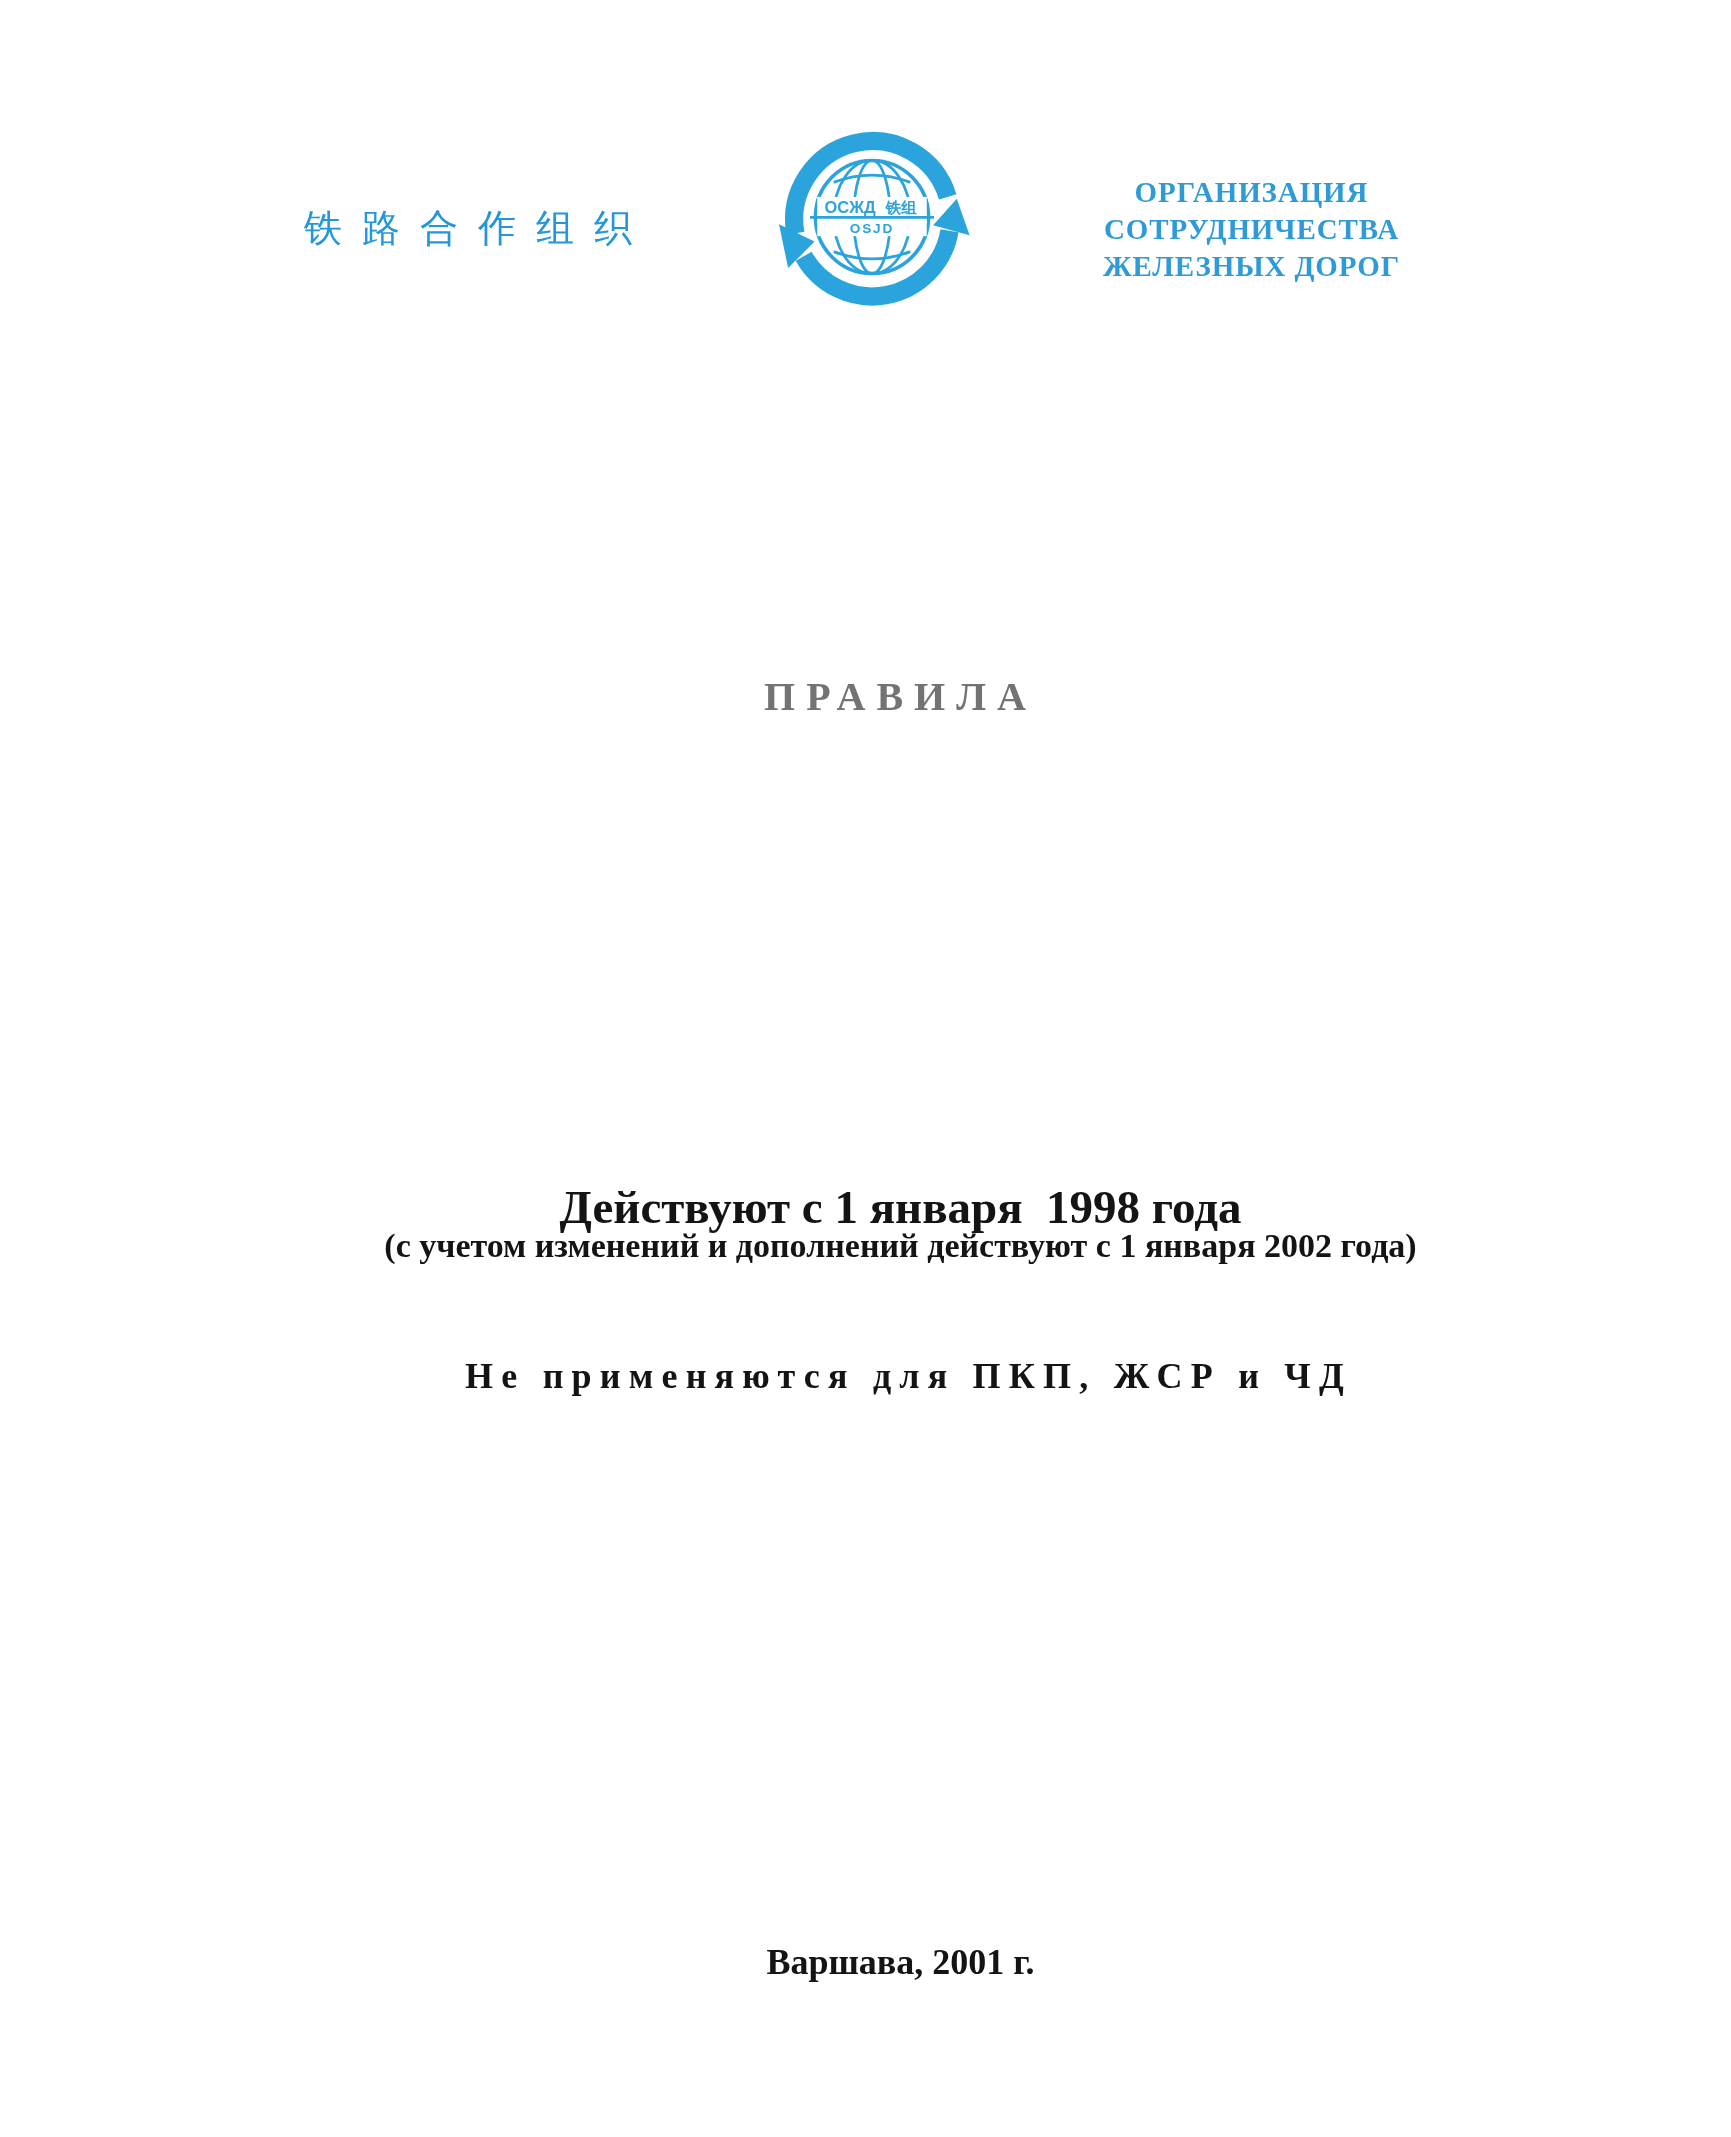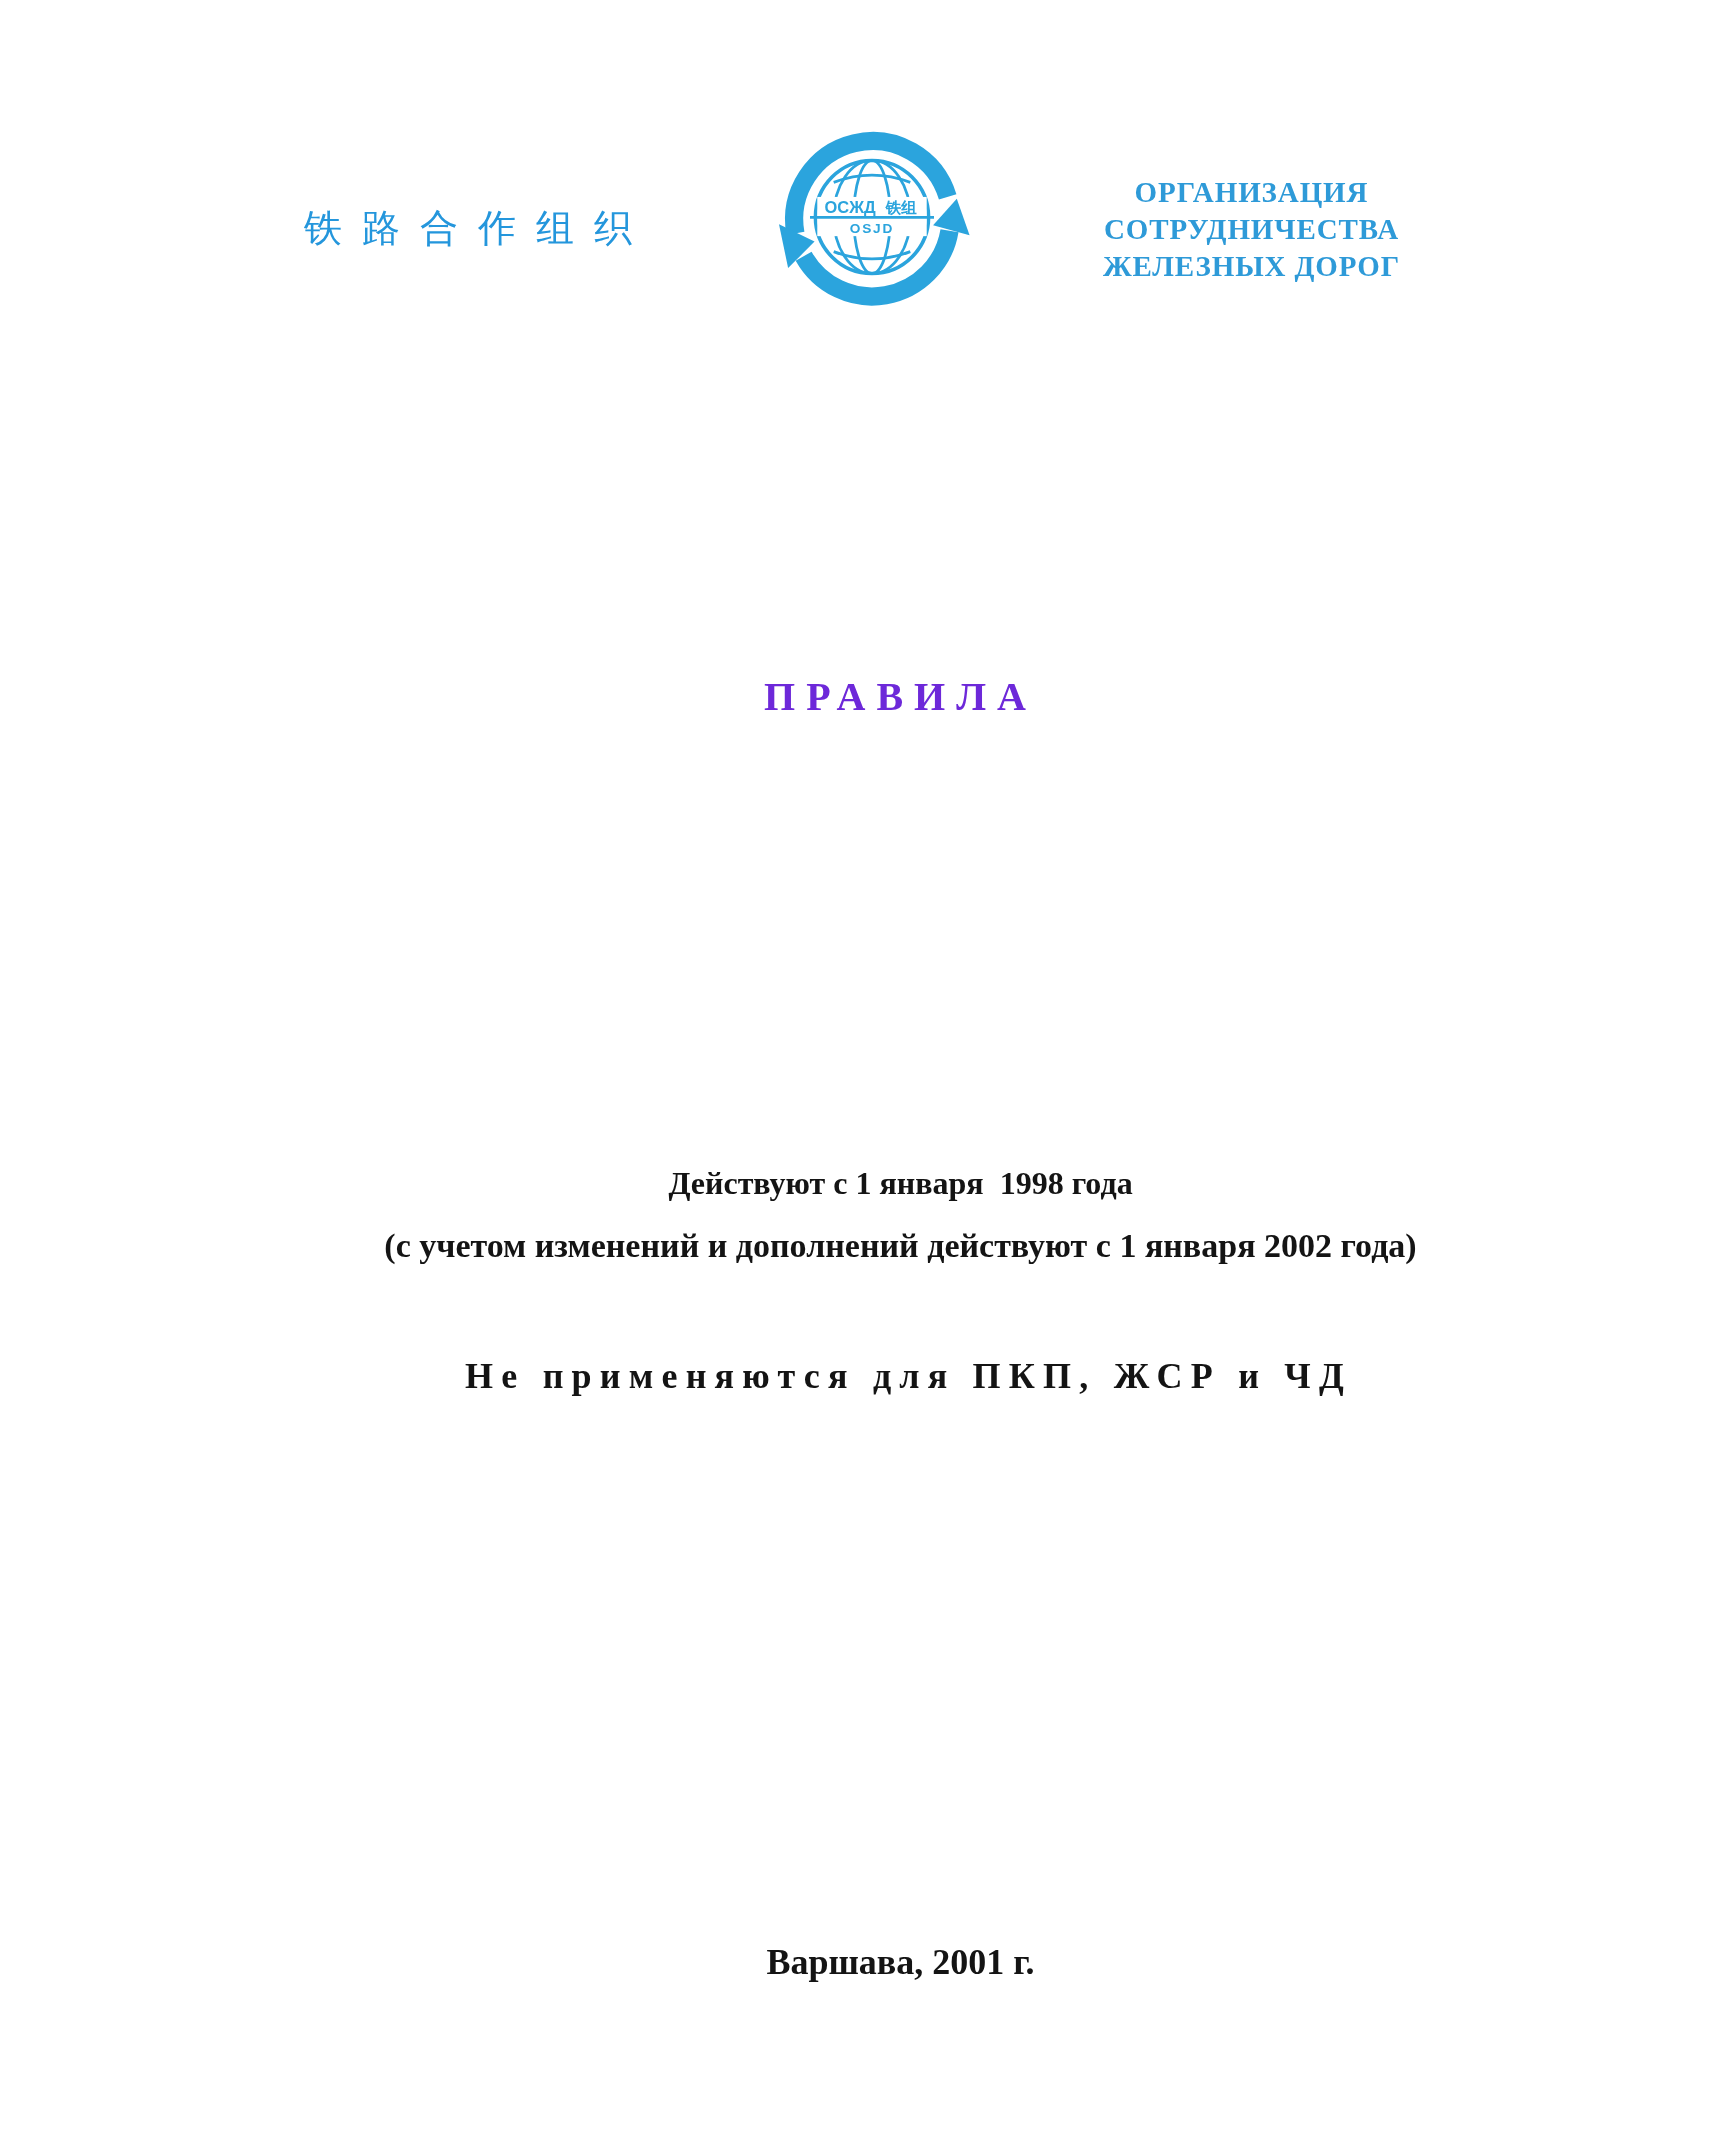--- a/index.html
+++ b/index.html
@@ -25,31 +25,31 @@
   .org-ru {
     position: absolute; left: 1078px; top: 174px; width: 347px;
     text-align: center; color: #2E9AD8; font-weight: bold;
     font-size: 29px; line-height: 37px; letter-spacing: 0.9px;
   }
 
   
   .doc-title {
     position: absolute; top: 673px; left: 0; width: 100%;
     margin: 0; text-align: center; font-weight: bold;
-    font-size: 40px; letter-spacing: 11px; color: #6d28d9;
+    font-size: 40px; letter-spacing: 11px; color: #737373;
   }
   .doc-subtitle {
     position: absolute; top: 751px; left: 0; width: 100%;
     text-align: center; font-weight: bold;
     font-size: 38px; line-height: 41px; letter-spacing: 5.5px; color: #111;
   }
 
   .line-effective {
     position: absolute; top: 1133px; left: 0; width: 100%;
-    text-align: center; font-weight: bold; font-size: 32px;
+    text-align: center; font-weight: bold; font-size: 47px;
     white-space: pre-wrap;
   }
   .line-amendment {
     position: absolute; top: 1193px; left: 0; width: 100%;
     text-align: center; font-weight: bold; font-size: 34px;
   }
   .line-exclusion {
     position: absolute; top: 1319px; left: 8px; width: 100%;
     text-align: center; font-weight: bold; font-size: 36px; letter-spacing: 8.2px;
   }

